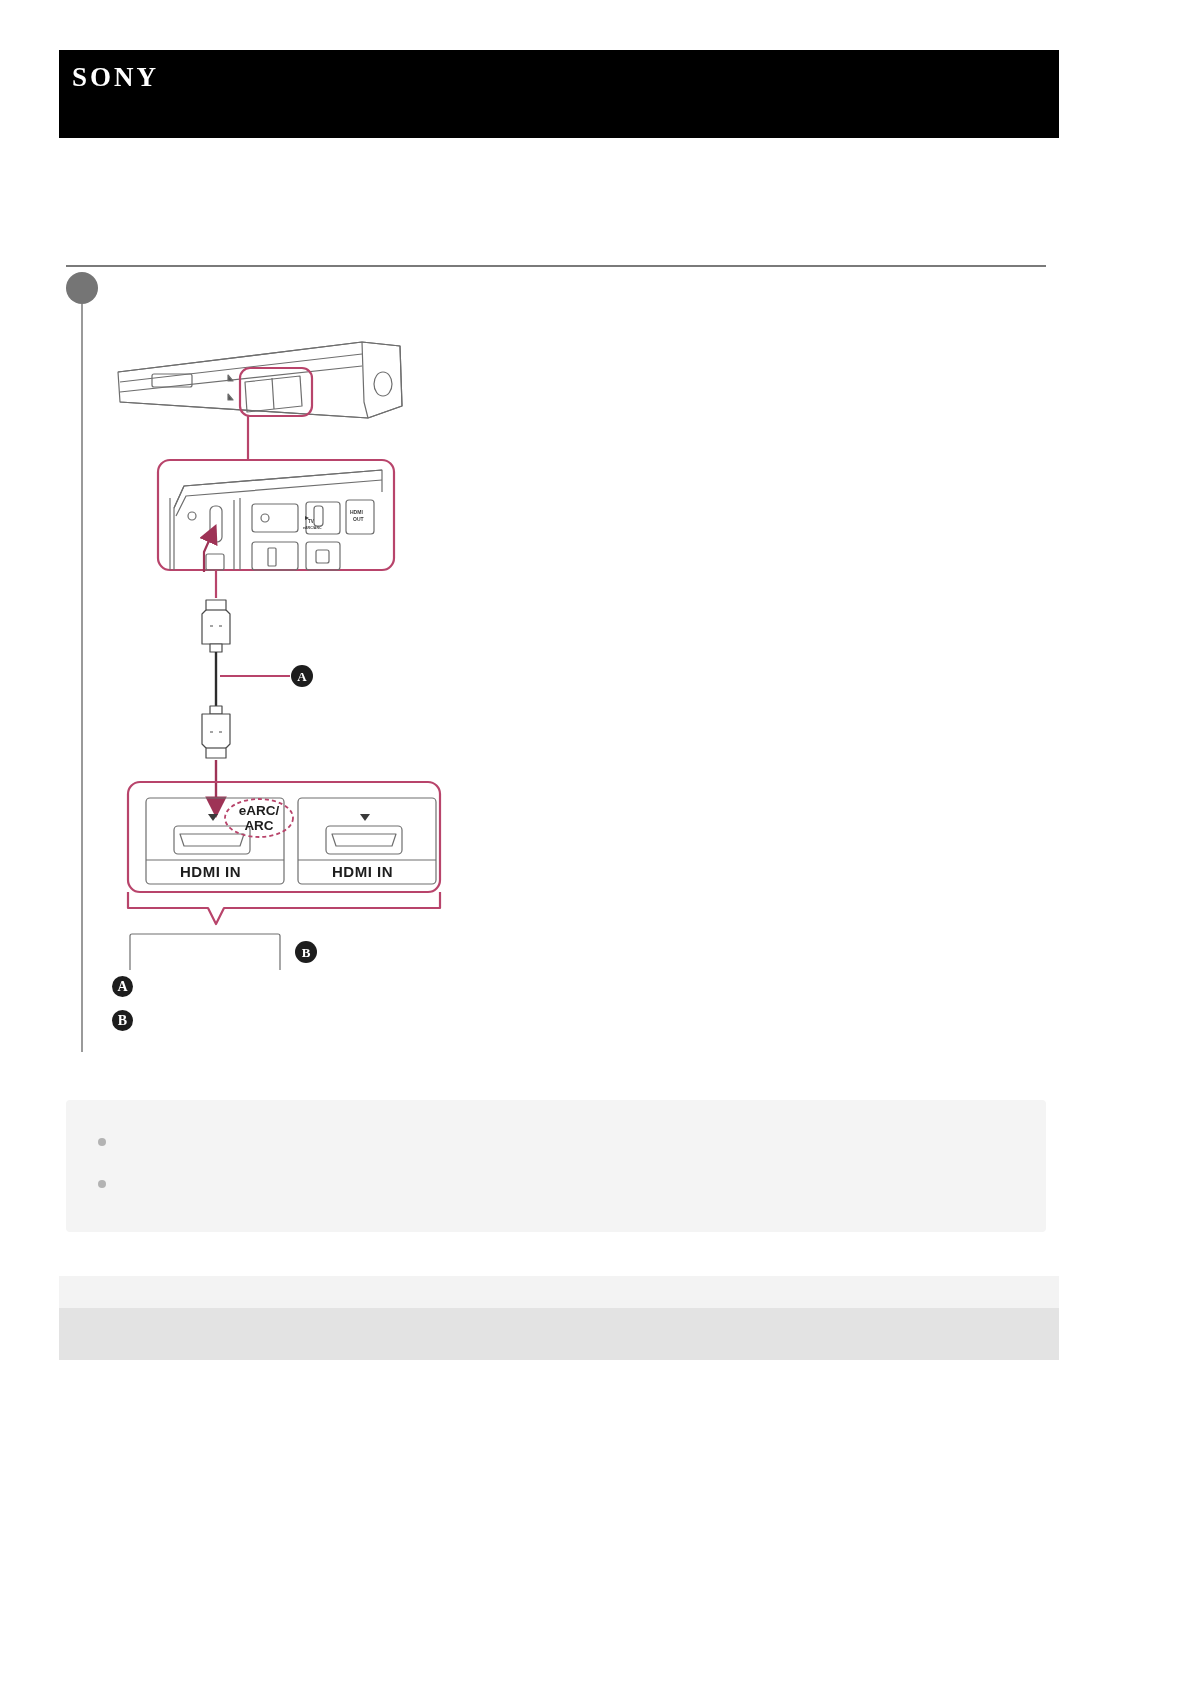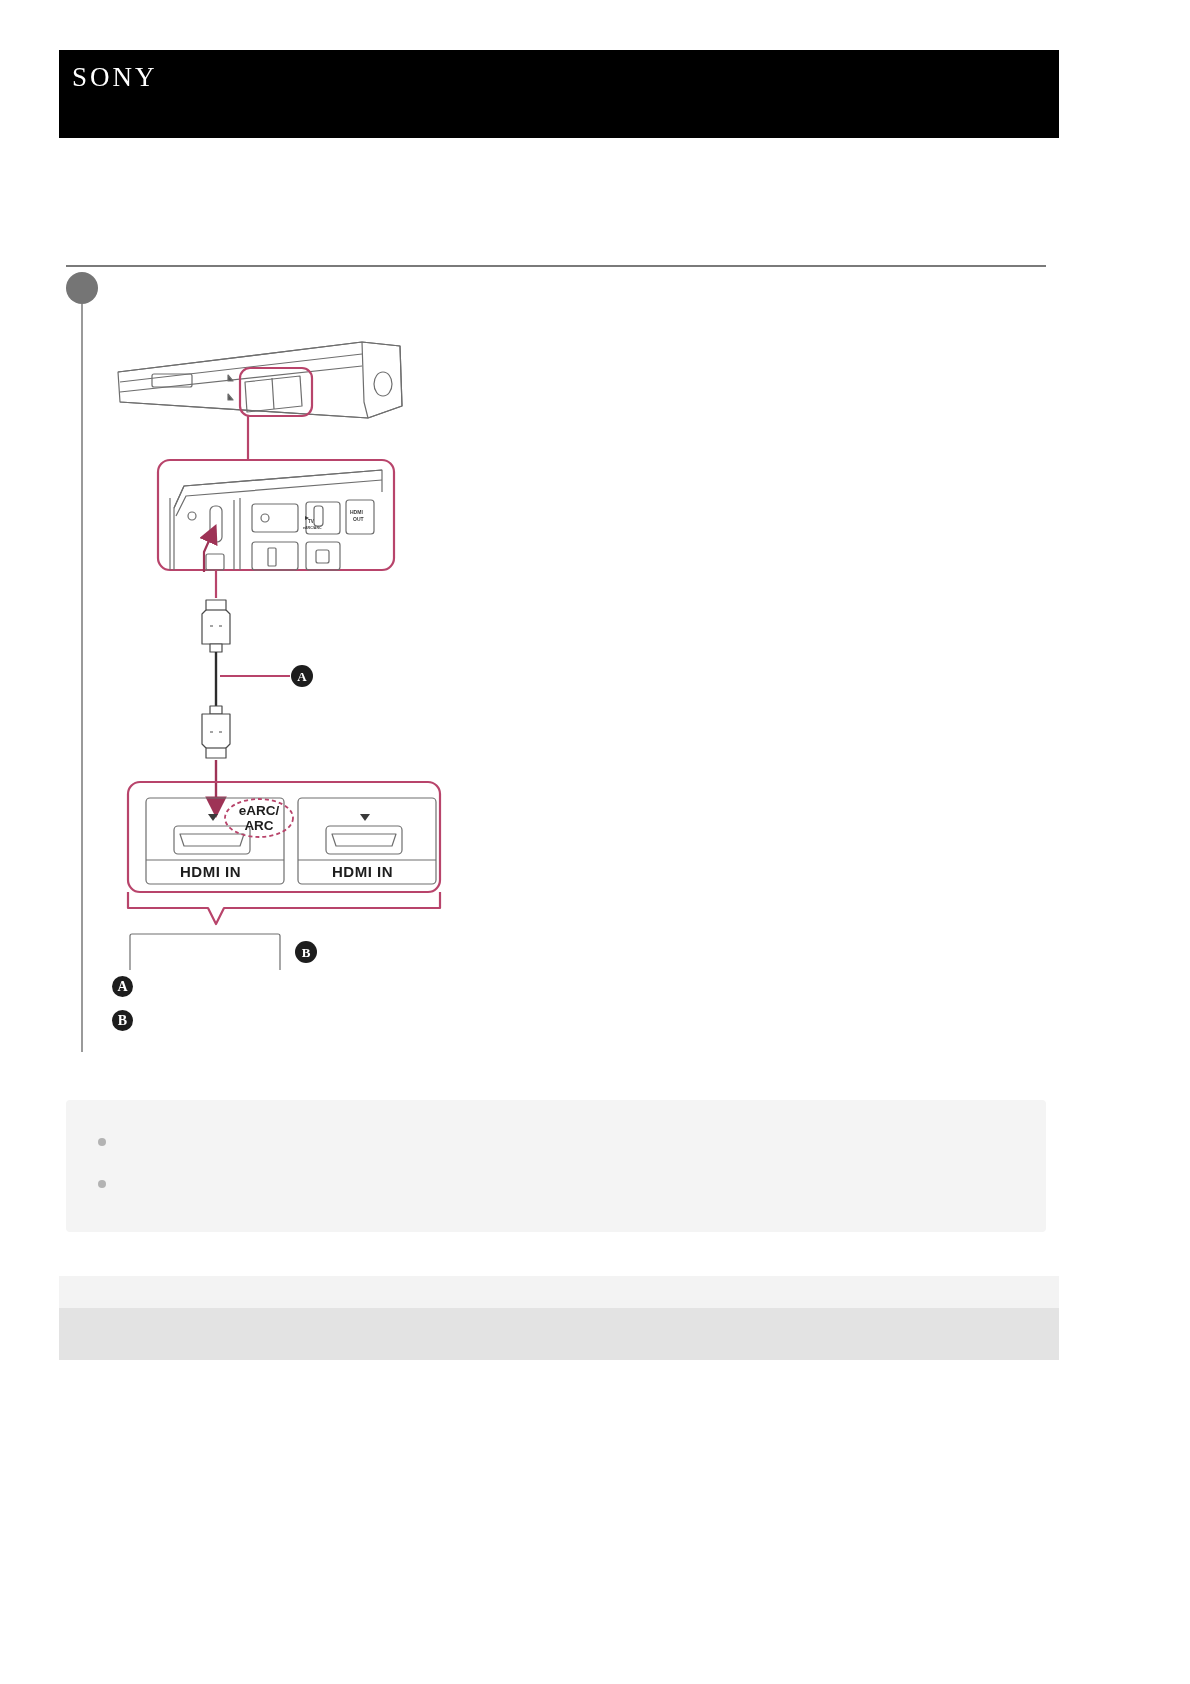--- a/index.html
+++ b/index.html
@@ -21,21 +21,21 @@
     position: absolute;
     left: 59px; top: 50px;
     width: 1000px; height: 88px;
     background: #000000;
   }
   .sony-logo {
     position: absolute;
     left: 13px; top: 14px;
     color: #ffffff;
     font-family: "Liberation Serif", serif;
-    font-weight: normal;
+    font-weight: bold;
     font-size: 27px;
     letter-spacing: 3.0px;
     line-height: 1;
   }
 
   
   .title-rule {
     position: absolute;
     left: 66px; top: 265px;
     width: 980px;

